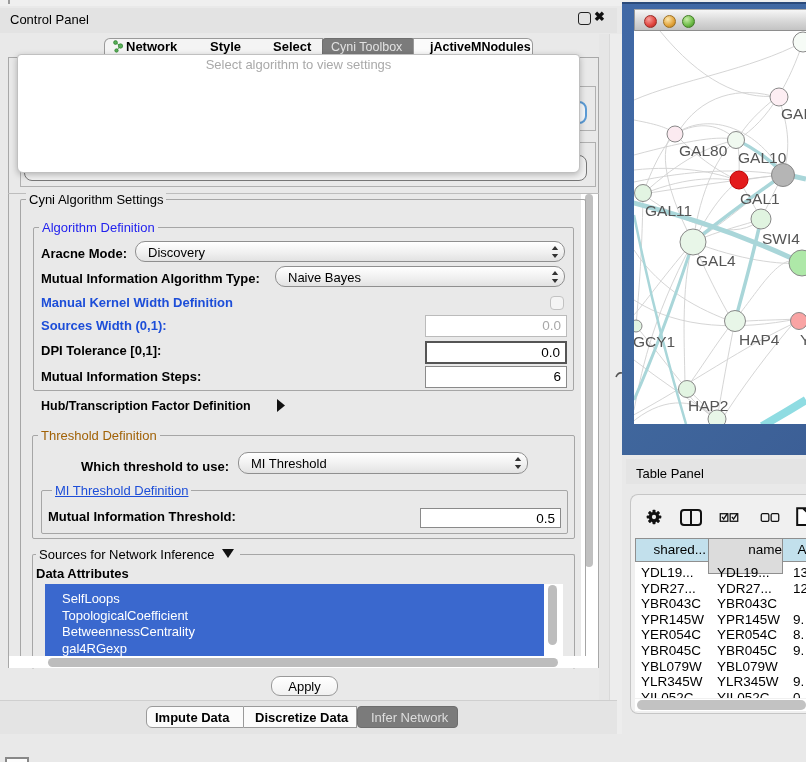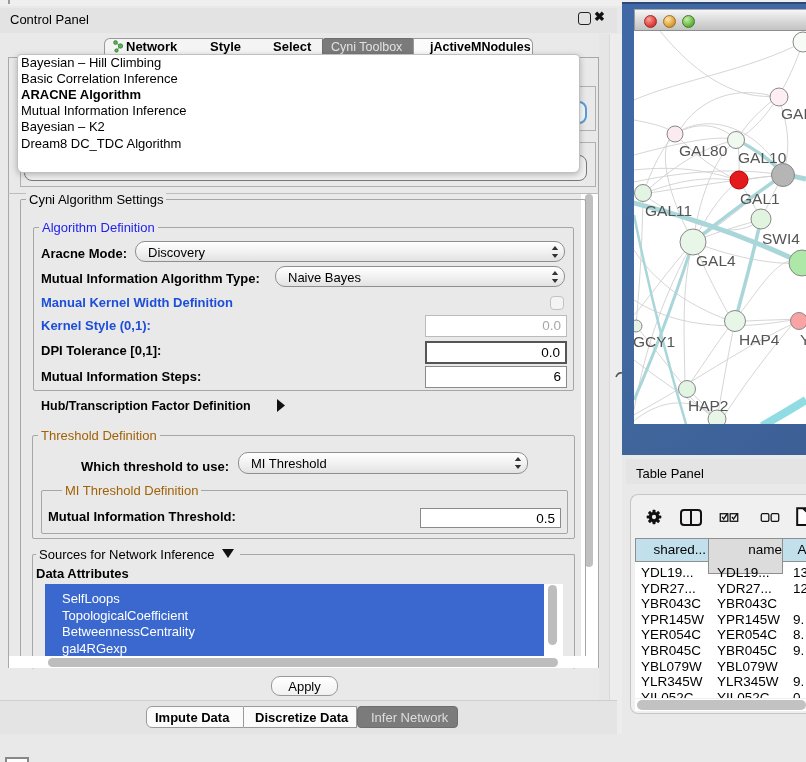--- a/index.html
+++ b/index.html
@@ -87,21 +87,21 @@
 <div class="abs lbl b" style="left:41px;top:271px;">Mutual Information Algorithm Type:</div>
 <div class="combo" style="left:275px;top:266px;width:290px;height:21px;">
   <span class="ctext">Naive Bayes</span>
   <svg class="arrows" viewBox="0 0 8 12">
       <path d="M4 0 L7.2 4 H0.8 Z" fill="#333"></path>
       <path d="M4 12 L7.2 8 H0.8 Z" fill="#333"></path>
     </svg>
 </div>
 <div class="abs glbl" style="left:41px;top:295px;">Manual Kernel Width Definition</div>
 <div class="abs" style="left:550px;top:296px;width:14px;height:14px;border:1.5px solid #c2c2c2;border-radius:4px;background:#f4f4f4;box-sizing:border-box;"></div>
-<div class="abs glbl" style="left:41px;top:318px;">Kernel Style (0,1):</div>
+<div class="abs glbl" style="left:41px;top:318px;">Sources Width (0,1):</div>
 <div class="input" style="left:425px;top:315px;width:142px;height:22px;color:#a8a8a8;background:#fff;border-color:#bbbbbb;">0.0</div>
 <div class="abs lbl b" style="left:41px;top:343px;">DPI Tolerance [0,1]:</div>
 <div class="input" style="left:425px;top:341px;width:142px;height:23px;border:2px solid #555;">0.0</div>
 <div class="abs lbl b" style="left:41px;top:369px;">Mutual Information Steps:</div>
 <div class="input" style="left:425px;top:366px;width:142px;height:22px;">6</div>
 
 <div class="abs" style="left:41px;top:399px;font-size:12.5px;font-weight:bold;white-space:nowrap;">Hub/Transcription Factor Definition</div>
 <svg class="abs" style="left:276px;top:399px;" width="10" height="13" viewBox="0 0 10 13">
     <path d="M1 0 L9 6.5 L1 13 Z" fill="#111"></path>
   </svg>
@@ -112,21 +112,21 @@
 <div class="abs lbl b" style="left:81px;top:459px;">Which threshold to use:</div>
 <div class="combo" style="left:238px;top:452px;width:290px;height:22px;border-radius:10px;">
   <span class="ctext">MI Threshold</span>
   <svg class="arrows" viewBox="0 0 8 12">
       <path d="M4 0 L7.2 4 H0.8 Z" fill="#333"></path>
       <path d="M4 12 L7.2 8 H0.8 Z" fill="#333"></path>
     </svg>
 </div>
 
 <div class="abs group" style="left:41px;top:490px;width:525px;height:42px;">
-  <div class="gtitle" style="left:20px;color:#a16207;">MI Threshold Definition</div>
+  <div class="gtitle" style="left:10px;color:#1d4ed8;text-decoration:underline;">MI Threshold Definition</div>
 </div>
 <div class="abs lbl b" style="left:48px;top:509px;">Mutual Information Threshold:</div>
 <div class="input" style="left:420px;top:508px;width:141px;height:20px;font-size:13.5px;">0.5</div>
 
 <div class="abs group" style="left:32px;top:554px;width:541px;height:114px;border-bottom:none;">
   <div class="gtitle" style="left:3px;color:#000;">Sources for Network Inference&nbsp;&nbsp;<span style="display:inline-block;width:0;height:0;border-left:6.5px solid transparent;border-right:6.5px solid transparent;border-top:9px solid #111;vertical-align:1px;"></span>&nbsp;</div>
 </div>
 <div class="abs lbl b" style="left:36px;top:566px;">Data Attributes</div>
 <div class="abs" style="left:45px;top:584px;width:518px;height:72px;background:#fff;"></div>
 <div class="abs" style="left:45px;top:584px;width:499px;height:72px;background:#3a68ce;color:#fff;font-size:13px;line-height:16.5px;padding-left:17px;padding-top:7px;box-sizing:border-box;overflow:hidden;">SelfLoops<br>TopologicalCoefficient<br>BetweennessCentrality<br>gal4RGexp</div>
@@ -141,28 +141,21 @@
 <div class="abs" style="left:146px;top:706px;height:22px;">
   <div class="abs" style="left:0;top:0;width:98px;height:22px;background:#fbfbfb;border:1px solid #9a9a9a;border-radius:6px 0 0 6px;box-sizing:border-box;"></div>
   <div class="abs" style="left:98px;top:0;width:113px;height:22px;background:#fbfbfb;border:1px solid #9a9a9a;border-left:none;box-sizing:border-box;"></div>
   <div class="abs" style="left:211px;top:0;width:101px;height:22px;background:#7b7b7b;border:1px solid #6e6e6e;border-radius:4px;box-sizing:border-box;"></div>
   <div class="abs lbl b" style="left:9px;top:4px;">Impute Data</div>
   <div class="abs lbl b" style="left:109px;top:4px;">Discretize Data</div>
   <div class="abs" style="left:225px;top:4px;font-size:13px;color:#dedede;white-space:nowrap;">Infer Network</div>
 </div>
 
 <div class="abs" style="left:17px;top:54px;width:563px;height:119px;background:#fff;border:1px solid #c0c0c0;border-radius:4px 4px 6px 6px;box-shadow:0 2px 6px rgba(0,0,0,0.25);box-sizing:border-box;z-index:30;">
-  <div style="font-size:13px;color:#000;margin-left:3px;line-height:16.2px;margin-top:-0.5px;">
-    Bayesian – Hill Climbing<br>
-    Basic Correlation Inference<br>
-    <span class="b">ARACNE Algorithm</span><br>
-    Mutual Information Inference<br>
-    Bayesian – K2<br>
-    Dream8 DC_TDC Algorithm
-  </div>
+  <div style="text-align:center;color:#a9a9a9;font-size:13px;margin-top:2px;">Select algorithm to view settings</div>
 </div>
 
 <div class="abs" style="left:5px;top:757px;width:20px;height:10px;border:2px solid #888;background:#fdfdfd;"></div>
 
 <div class="abs" style="left:622px;top:2px;width:184px;height:451px;background:linear-gradient(135deg,#4068a6 0%,#41699f 55%,#3c5f96 100%);border-top:2px solid #2b4a7a;"></div>
 
 <div class="abs" style="left:634px;top:9px;width:172px;height:22px;background:linear-gradient(#f6f6f6,#d8d8d8 55%,#c3c3c3);border-bottom:1px solid #8e8e8e;border-left:1px solid #999;border-top:1px solid #aaa;box-sizing:border-box;"></div>
 <div class="abs" style="left:644px;top:15px;width:11px;height:11px;border-radius:50%;background:radial-gradient(circle at 35% 30%,#f7a09c,#e0443e 60%,#a02622);border:0.5px solid #9a2b26;"></div>
 <div class="abs" style="left:663px;top:15px;width:11px;height:11px;border-radius:50%;background:radial-gradient(circle at 35% 30%,#fbe7b0,#e2a33a 60%,#a8741d);border:0.5px solid #9e7020;"></div>
 <div class="abs" style="left:682px;top:15px;width:11px;height:11px;border-radius:50%;background:radial-gradient(circle at 35% 30%,#c8eda8,#6cbb46 60%,#3f7d22);border:0.5px solid #417d26;"></div>

